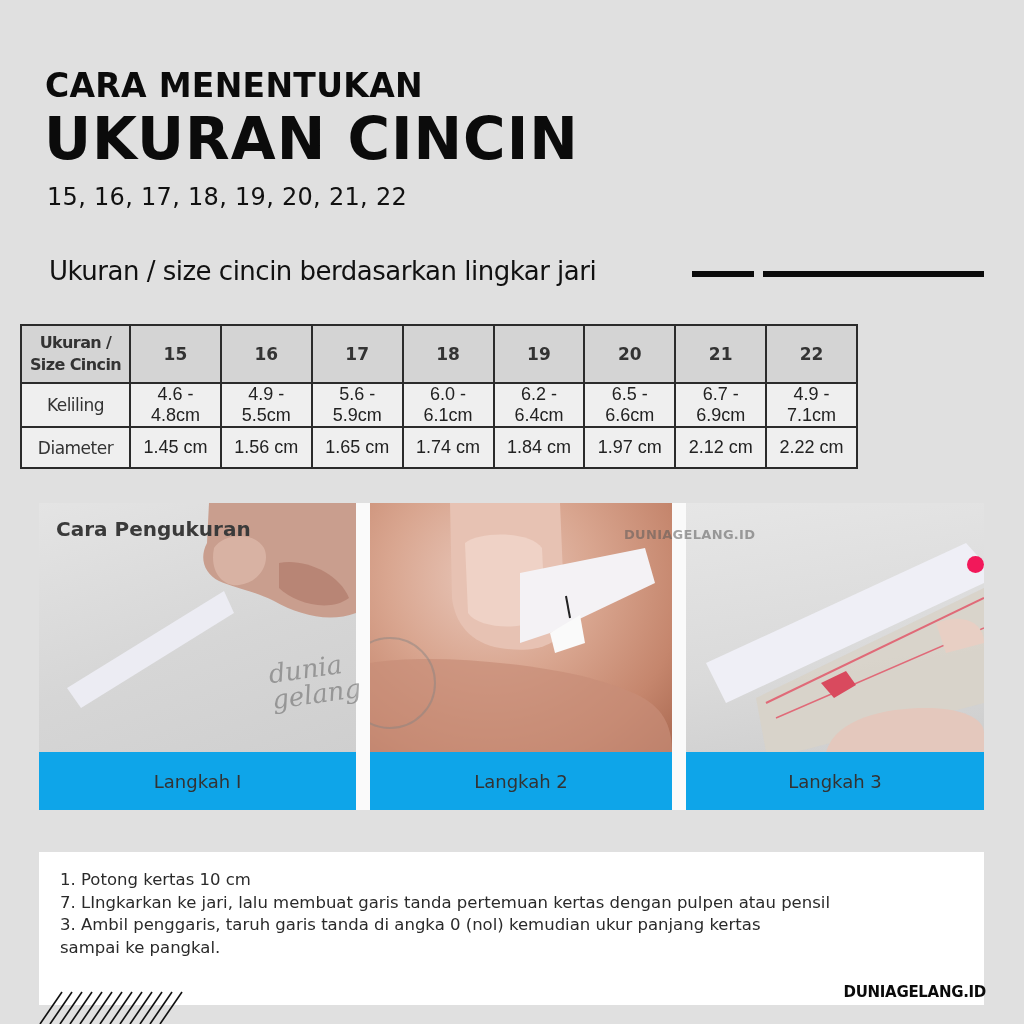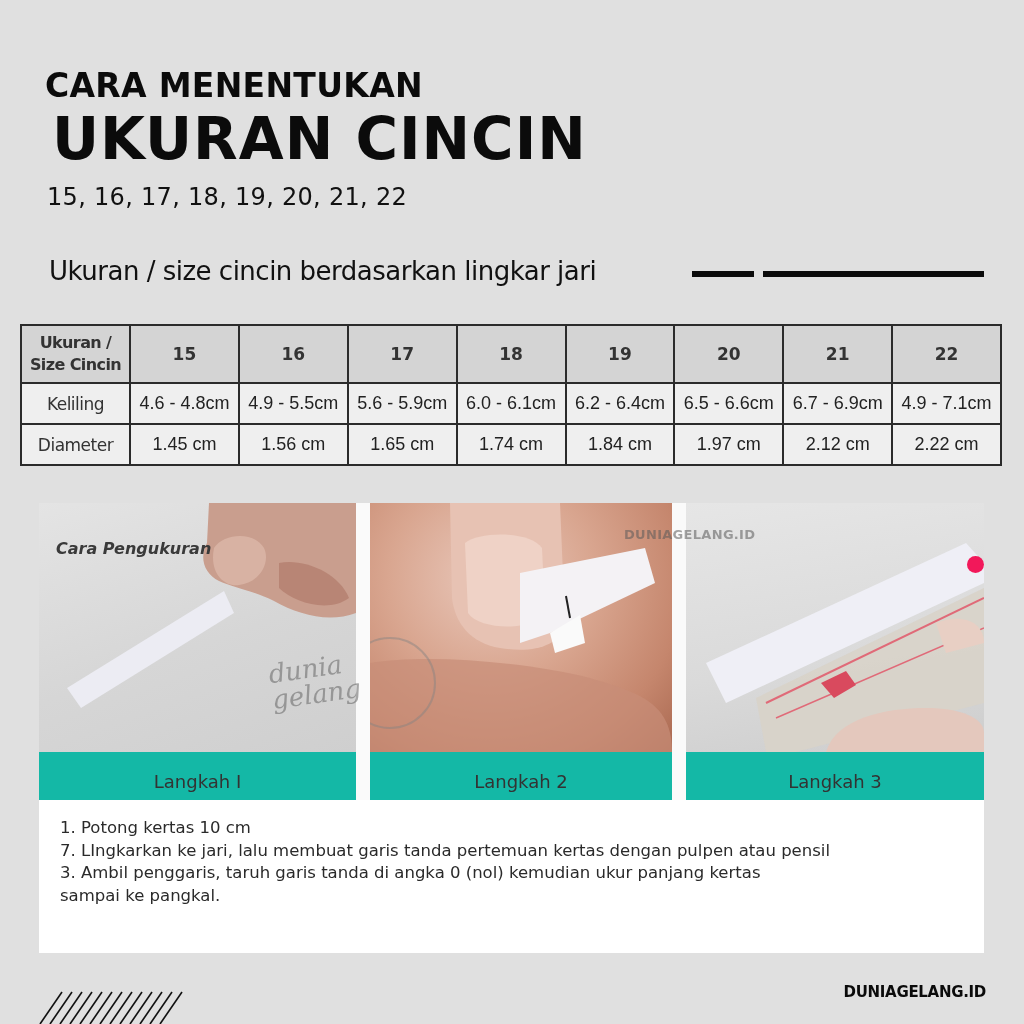--- a/index.html
+++ b/index.html
@@ -11,38 +11,38 @@
     color: #111;
   }
   .title-small {
     position: absolute; left: 45px; top: 66px;
     font-family: "DejaVu Sans", sans-serif; font-weight: bold;
     font-size: 33px; letter-spacing: 0.3px; color: #0b0b0b; text-align: right;
   }
   .title-big {
     position: absolute; left: 44px; top: 104px;
     font-family: "DejaVu Sans", sans-serif; font-weight: bold;
-    font-size: 58px; letter-spacing: 1px; color: #0b0b0b; line-height: 70px; margin-left: 8px;
+    font-size: 58px; letter-spacing: 1px; color: #0b0b0b; line-height: 70px;
   }
   .sizes-line {
     position: absolute; left: 47px; top: 183px;
     font-family: "DejaVu Sans", sans-serif; font-size: 24px; color: #111;
     letter-spacing: 0.3px;
   }
   .subtitle {
     position: absolute; left: 49px; top: 256px;
     font-family: "DejaVu Sans", sans-serif; font-size: 26px; color: #111;
     letter-spacing: -0.5px;
   }
   .rule { position: absolute; top: 271px; height: 6px; background: #0b0b0b; }
   .rule.r1 { left: 692px; width: 62px; }
   .rule.r2 { left: 763px; width: 221px; }
 
   table.size-table {
-    position: absolute; left: 20px; top: 324px; width: 982px;
+    position: absolute; left: 20px; top: 324px; width: 838px;
     border-collapse: collapse; table-layout: fixed;
     font-family: "Liberation Sans", sans-serif;
   }
   table.size-table td, table.size-table th {
     border: 2px solid #2b2b2b; text-align: center; vertical-align: middle;
     color: #222;
   }
   table.size-table th {
     background: #d4d4d4; height: 58px; font-weight: bold; font-size: 17px;
     color: #333; font-family: "DejaVu Sans", sans-serif; transform-origin: center;
@@ -56,52 +56,52 @@
     position: absolute; top: 503px; height: 249px; overflow: hidden;
   }
   .photo.p1 { left: 39px; width: 317px;
     background: linear-gradient(160deg, #e4e4e4 0%, #d6d6d6 55%, #cfcfcf 100%); }
   .photo.p2 { left: 370px; width: 302px;
     background: radial-gradient(ellipse at 40% 30%, #e9c8bb 0%, #d9a690 40%, #c5866d 75%, #a96850 100%); }
   .photo.p3 { left: 686px; width: 298px;
     background: linear-gradient(170deg, #e6e6e6 0%, #dadada 60%, #cdcdcd 100%); }
 
   .caption {
-    position: absolute; top: 752px; height: 58px; background: #14b8a6;
+    position: absolute; top: 752px; height: 58px; background: #0ea5e9;
     font-family: "DejaVu Sans", sans-serif; font-size: 18px; color: #333;
     display: flex; align-items: center; justify-content: center;
   }
   .caption.c1 { left: 39px; width: 317px; }
   .caption.c2 { left: 370px; width: 302px; }
   .caption.c3 { left: 686px; width: 298px; }
   .gap { position: absolute; top: 503px; height: 307px; background: #fafafa; }
   .gap.g1 { left: 356px; width: 14px; }
   .gap.g2 { left: 672px; width: 14px; }
 
   .section-label {
-    position: absolute; left: 56px; top: 539px;
-    font-family: "DejaVu Sans", sans-serif; font-weight: bold; font-size: 16px; color: #3a3a3a; font-style: italic;
+    position: absolute; left: 56px; top: 517px;
+    font-family: "DejaVu Sans", sans-serif; font-weight: bold; font-size: 20px; color: #3a3a3a;
   }
   .watermark-text {
     position: absolute; left: 624px; top: 527px;
     font-family: "DejaVu Sans", sans-serif; font-weight: bold; font-size: 13px;
     color: rgba(90,90,90,0.55); letter-spacing: 0.3px;
   }
   .script-mark {
     position: absolute; left: 270px; top: 655px;
     font-family: "DejaVu Serif", serif; font-style: italic; font-size: 26px; line-height: 26px;
     color: rgba(110,110,110,0.6); transform: rotate(-8deg);
   }
   .red-dot-photo {
     position: absolute; left: 967px; top: 556px; width: 17px; height: 17px;
     border-radius: 50%; background: #f2185a;
   }
 
   .instructions {
-    position: absolute; left: 39px; top: 800px; width: 945px; height: 153px;
+    position: absolute; left: 39px; top: 852px; width: 945px; height: 153px;
     background: #ffffff; padding: 17px 0 0 21px;
     font-family: "DejaVu Sans", sans-serif; font-size: 16.5px; line-height: 22.5px; color: #2a2a2a;
   }
   .instructions .dot {
     display: inline-block; width: 15px; height: 15px; border-radius: 50%;
     background: #ea2158; vertical-align: -1px; margin: 0 6px;
   }
   .brand-footer {
     position: absolute; right: 38px; top: 983px;
     font-family: "DejaVu Sans", sans-serif; font-weight: bold; font-size: 15px; color: #0b0b0b;

